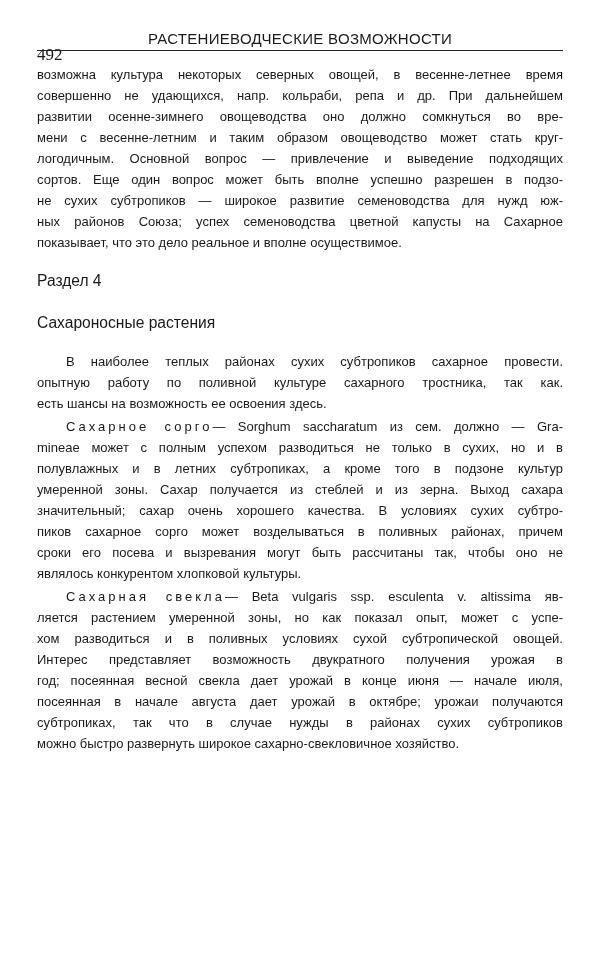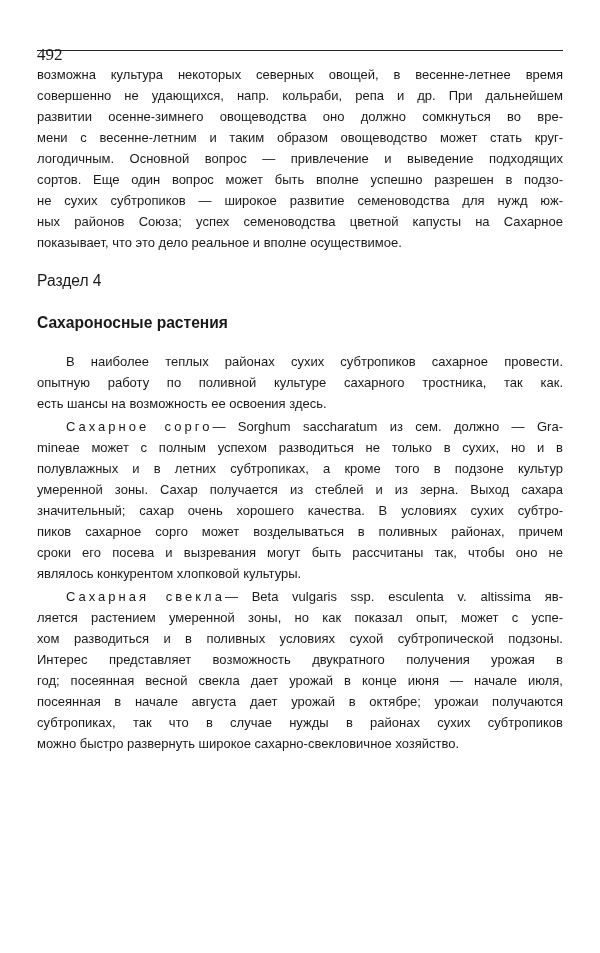--- a/index.html
+++ b/index.html
@@ -8,30 +8,31 @@
   .page { position:absolute; left:37px; top:0; width:526px; }
   .header { position:absolute; top:30px; left:0; width:526px; height:22px; }
   .page-num { position:absolute; left:0; top:0; font-size:17px; font-weight:normal;margin-top:15px; }
   .running-title { position:absolute; left:0; right:0; top:0; text-align:center; font-size:15px; letter-spacing:0.3px; font-family:"Liberation Sans", sans-serif; }
   .rule { position:absolute; top:50px; left:0; width:526px; height:0; border-top:1.5px solid #222; }
   .line { position:absolute; left:0; width:526px; font-size:13px; line-height:21px; height:21px;
           white-space:nowrap; text-align:justify; text-align-last:justify; font-family:"Liberation Sans", sans-serif; transform-origin:left center; }
   .line.last { text-align-last:left; }
   .line.indent { padding-left:29px; width:497px; }
   .heading { position:absolute; left:0; width:526px; text-align:left; font-size:15.6px; line-height:21px; font-family:"Liberation Sans", sans-serif; }
-  .heading.bold { font-weight:bold; }
+  .heading.bold { font-weight:normal; }
   .spaced { letter-spacing:3px; }
 </style>
 </head>
 <body>
 
 <div class="page">
 
   <div class="header">
     <span class="page-num">492</span>
+    <div class="running-title">РАСТЕНИЕВОДЧЕСКИЕ ВОЗМОЖНОСТИ</div>
   </div>
   <div class="rule"></div>
 
   <div>
     <div class="line" style="top:64px">возможна культура некоторых северных овощей, в весенне-летнее время</div>
     <div class="line" style="top:85px">совершенно не удающихся, напр. кольраби, репа и др. При дальнейшем</div>
     <div class="line" style="top:106px">развитии осенне-зимнего овощеводства оно должно сомкнуться во вре-</div>
     <div class="line" style="top:127px">мени с весенне-летним и таким образом овощеводство может стать круг-</div>
     <div class="line" style="top:148px">логодичным. Основной вопрос — привлечение и выведение подходящих</div>
     <div class="line" style="top:169px">сортов. Еще один вопрос может быть вполне успешно разрешен в подзо-</div>
@@ -56,21 +57,21 @@
     <div class="line" style="top:479px">умеренной зоны. Сахар получается из стеблей и из зерна. Выход сахара</div>
     <div class="line" style="top:500px">значительный; сахар очень хорошего качества. В условиях сухих субтро-</div>
     <div class="line" style="top:521px">пиков сахарное сорго может возделываться в поливных районах, причем</div>
     <div class="line" style="top:542px">сроки его посева и вызревания могут быть рассчитаны так, чтобы оно не</div>
     <div class="line last" style="top:563px">являлось конкурентом хлопковой культуры.</div>
   </div>
 
   <div>
     <div class="line indent" style="top:586px"><span class="spaced">Сахарная свекла</span><span>— Beta vulgaris ssp. esculenta v. altissima яв-</span></div>
     <div class="line" style="top:607px">ляется растением умеренной зоны, но как показал опыт, может с успе-</div>
-    <div class="line" style="top:628px">хом разводиться и в поливных условиях сухой субтропической подзоны.</div>
+    <div class="line" style="top:628px">хом разводиться и в поливных условиях сухой субтропической овощей.</div>
     <div class="line" style="top:649px">Интерес представляет возможность двукратного получения урожая в</div>
     <div class="line" style="top:670px">год; посеянная весной свекла дает урожай в конце июня — начале июля,</div>
     <div class="line" style="top:691px">посеянная в начале августа дает урожай в октябре; урожаи получаются</div>
     <div class="line" style="top:712px">субтропиках, так что в случае нужды в районах сухих субтропиков</div>
     <div class="line last" style="top:733px">можно быстро развернуть широкое сахарно-свекловичное хозяйство.</div>
   </div>
 
 </div>
 
 </body></html>

